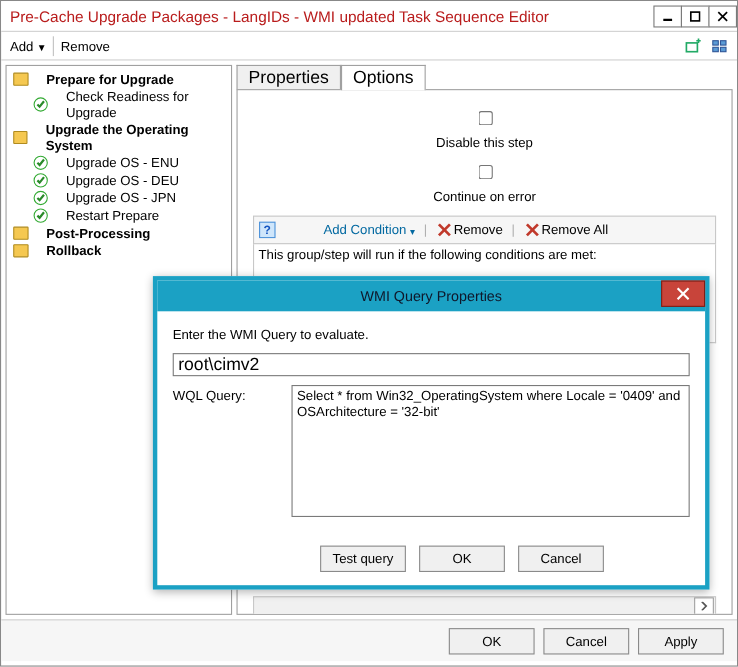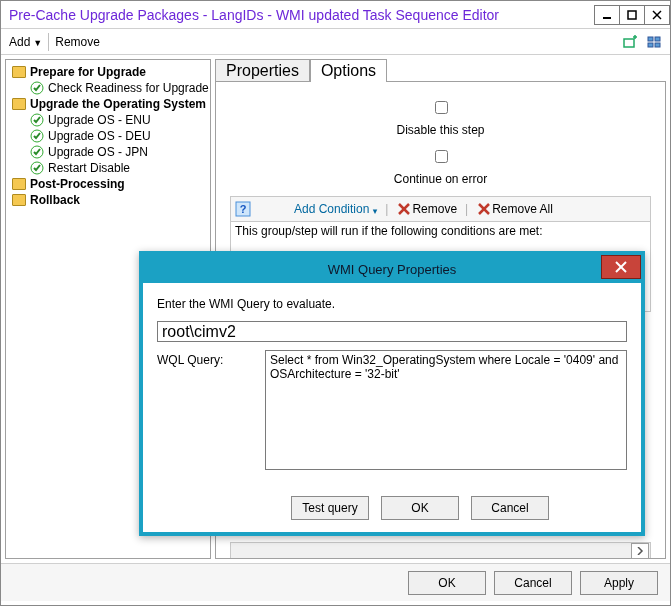--- a/index.html
+++ b/index.html
@@ -16,21 +16,21 @@
   }
   
   .titlebar {
     height: 28px;
     background: #fff;
     border-bottom: 1px solid #d0d0d0;
     display: flex;
     align-items: center;
     padding-left: 8px;
   }
-  .titlebar .title { font-size: 14px; color: #6d28d9; flex: 1; }
+  .titlebar .title { font-size: 14px; color: #b91c1c; flex: 1; }
   .winbtns { display: flex; align-items: flex-start; }
   .winbtn {
     width: 26px; height: 20px; border: 1px solid #7a7a7a;
     background: #fff; display: flex; align-items: center; justify-content: center;
     font-size: 13px; font-family: "Segoe UI Symbol"; margin-left: -1px;
     position: relative; top:0;
   }
   
   .toolbar {
     height: 26px;
@@ -43,21 +43,21 @@
   .tbtn { display: flex; align-items: center; gap: 3px; padding: 2px 4px; }
   .vsep { width:1px; height:18px; background:#c0c0c0; margin:0 2px;}
   .smallicon { width:16px; height:16px; display:inline-block; }
   
   .main { display:flex; height: 508px; }
   .treepane {
     width: 206px; border:1px solid #a0a0a0; margin:4px;
     overflow:auto; padding:4px 0 4px 2px;
     font-size:12px;
   }
-  .node { display:flex; align-items:center; gap:4px; padding:1px 0 1px 4px;}
+  .node { display:flex; align-items:center; gap:16px; padding:1px 0 1px 4px;}
   .node.bold { font-weight:bold; }
   .node.sub { padding-left: 22px; font-weight:normal;}
   .icon-folder { width:14px;height:12px;background:#f5c851;border:1px solid #b08b1f;border-radius:1px;display:inline-block;}
   .icon-check {
     width:14px;height:14px;display:inline-flex;align-items:center;justify-content:center;
     background:#fff;border-radius:50%;
   }
   .icon-check svg { width:14px;height:14px;}
   .rightpane { flex:1; margin:4px 4px 4px 0; display:flex; flex-direction:column; }
   .tabs { display:flex; align-items:flex-end; height:22px; }
@@ -241,21 +241,21 @@
         </span>
       <span>Upgrade OS - JPN</span>
     </div>
     <div class="node sub">
       <span class="icon-check">
           <svg viewBox="0 0 14 14">
             <circle cx="7" cy="7" r="6" fill="#fff" stroke="#3a3"></circle>
             <path d="M4 7 L6 9 L10 4" stroke="#2a8a2a" stroke-width="2" fill="none"></path>
           </svg>
         </span>
-      <span>Restart Disable</span>
+      <span>Restart Prepare</span>
     </div>
     <div class="node bold">
       <span class="icon-folder"></span>
       <span>Post-Processing</span>
     </div>
     <div class="node bold">
       <span class="icon-folder"></span>
       <span>Rollback</span>
     </div>
   </div>

